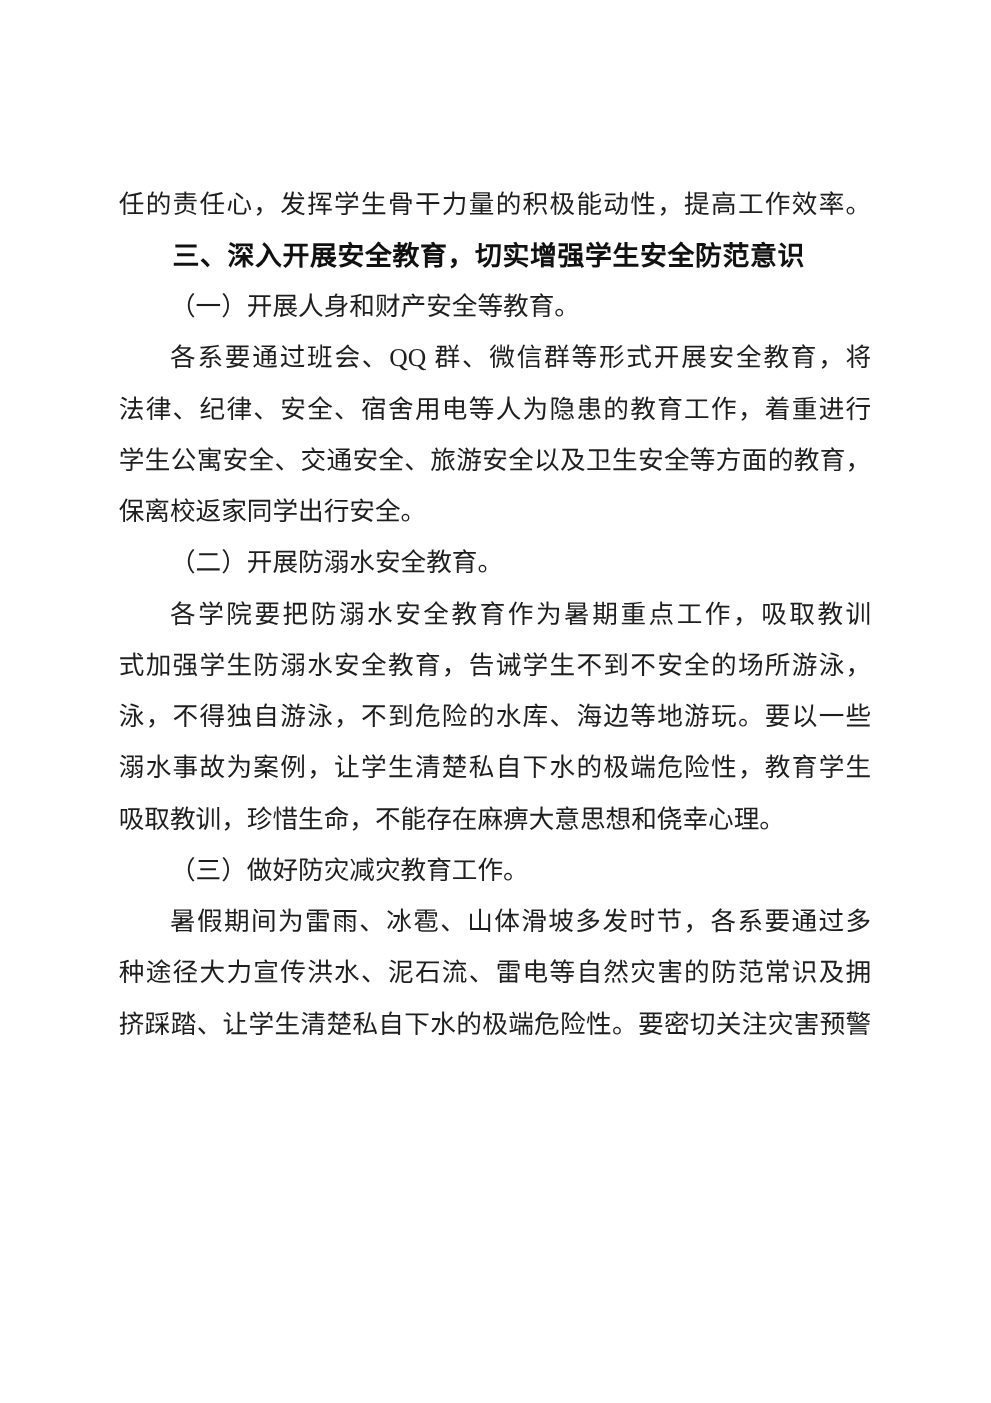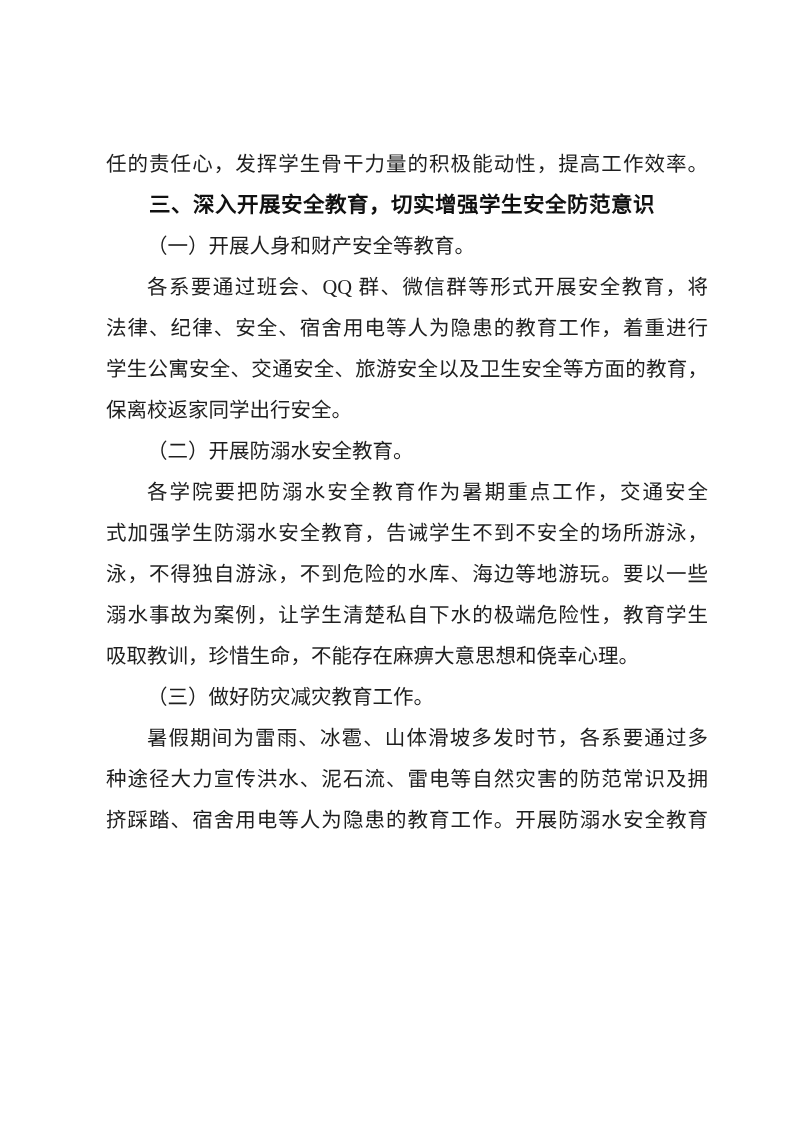--- a/index.html
+++ b/index.html
@@ -11,21 +11,21 @@
   .page {
     position: relative;
     width: 793px;
     height: 1122px;
     background: #ffffff;
     overflow: hidden;
     margin: 0 auto;
   }
   .doc-body {
     position: absolute;
-    left: 106px;
+    left: 95px;
     top: 144px;
     width: 602px;
   }
   .line {
     font-family: "Liberation Serif", "DejaVu Serif", serif;
     font-size: 20.5px;
     line-height: 41px;
     height: 41px;
     color: #1e1e1e;
     text-align: justify;
@@ -56,23 +56,23 @@
 <div class="page">
   <div class="doc-body">
       <div class="line body flush">任的责任心，发挥学生骨干力量的积极能动性，提高工作效率。</div>
       <div class="line heading indent natural">三、深入开展安全教育，切实增强学生安全防范意识</div>
       <div class="line body indent natural">（一）开展人身和财产安全等教育。</div>
       <div class="line body indent flush">各系要通过班会、QQ 群、微信群等形式开展安全教育，将</div>
       <div class="line body flush">法律、纪律、安全、宿舍用电等人为隐患的教育工作，着重进行</div>
       <div class="line body flush">学生公寓安全、交通安全、旅游安全以及卫生安全等方面的教育，</div>
       <div class="line body natural">保离校返家同学出行安全。</div>
       <div class="line body indent natural">（二）开展防溺水安全教育。</div>
-      <div class="line body indent flush">各学院要把防溺水安全教育作为暑期重点工作，交通安全</div>
+      <div class="line body indent flush">各学院要把防溺水安全教育作为暑期重点工作，吸取教训</div>
       <div class="line body flush">式加强学生防溺水安全教育，告诫学生不到不安全的场所游泳，</div>
       <div class="line body flush">泳，不得独自游泳，不到危险的水库、海边等地游玩。要以一些</div>
       <div class="line body flush">溺水事故为案例，让学生清楚私自下水的极端危险性，教育学生</div>
       <div class="line body natural">吸取教训，珍惜生命，不能存在麻痹大意思想和侥幸心理。</div>
       <div class="line body indent natural">（三）做好防灾减灾教育工作。</div>
       <div class="line body indent flush">暑假期间为雷雨、冰雹、山体滑坡多发时节，各系要通过多</div>
       <div class="line body flush">种途径大力宣传洪水、泥石流、雷电等自然灾害的防范常识及拥</div>
-      <div class="line body flush">挤踩踏、宿舍用电等人为隐患的教育工作。开展防溺水安全教育</div>
+      <div class="line body flush">挤踩踏、让学生清楚私自下水的极端危险性。要密切关注灾害预警</div>
     </div>
 </div>
 
 </body></html>

